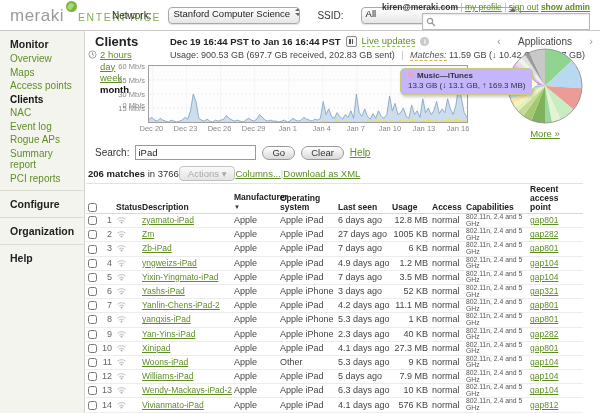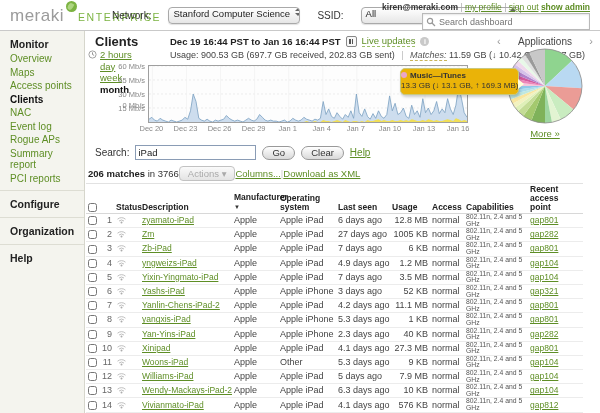--- a/index.html
+++ b/index.html
@@ -53,22 +53,22 @@
   .usage-line .mlabel{font-style:italic;color:#555;border-bottom:1px dashed #c9b458;}
   .time-sel{position:absolute;left:3px;top:18px;width:58px;font-size:9.5px;line-height:11.5px;}
   .time-sel .row{display:block;padding-left:12px;}
   .time-sel .clock{position:absolute;left:0;top:1px;}
   .time-opt{color:#5e8e25;text-decoration:underline;cursor:pointer;}
   .time-opt.sel{color:#111;font-weight:bold;text-decoration:none;cursor:default;}
   .chart{position:absolute;left:63px;top:34px;width:318px;height:56px;border:1px solid #9f9f9f;background:#fdfdfd;}
   .axis-label{position:absolute;font-size:7.5px;color:#888;}
   .ylab{width:38px;text-align:right;}
   .xlab{width:28px;text-align:center;top:93px;}
-  .tooltip{position:absolute;left:315px;top:37px;background:#eab308;border:1px solid #c9c87e;border-radius:5px;
-       padding:2px 0 3px;font-size:8px;line-height:10px;box-shadow:1px 2px 3px rgba(0,0,0,.2);z-index:6;white-space:nowrap;}
+  .tooltip{position:absolute;left:315px;top:37px;background:#c4b5fd;border:1px solid #c9c87e;border-radius:5px;
+       padding:2px 7px 3px;font-size:8px;line-height:10px;box-shadow:1px 2px 3px rgba(0,0,0,.2);z-index:6;white-space:nowrap;}
   .tooltip .tt-title{font-weight:bold;color:#333;}
   .tt-dot{display:inline-block;width:6px;height:6px;border-radius:50%;background:#e9a6c9;margin-right:3px;}
   .tooltip::after{content:'';position:absolute;right:-6px;top:10px;border-top:5px solid transparent;
        border-bottom:5px solid transparent;border-left:6px solid #ffffda;}
   .apps-head{position:absolute;left:412px;top:4px;width:96px;display:flex;justify-content:space-between;
        align-items:center;font-size:10px;color:#444;}
   .apps-arrow{color:#999;cursor:pointer;font-size:11px;}
   .pie-wrap{position:absolute;left:420px;top:15px;width:80px;height:80px;}
   .more-link{position:absolute;left:420px;top:97px;width:80px;text-align:center;font-size:9.5px;}
   
@@ -131,21 +131,20 @@
       <span> | </span>
       <span class="glink">sign out</span>
       <span> </span>
       <span class="glink" style="font-weight:bold">show admin</span>
     </div>
     <div class="dash-search">
       <svg width="10" height="10" viewBox="0 0 10 10">
         <circle cx="4" cy="4" r="2.6" stroke="#999" fill="none" stroke-width="1.2"></circle>
         <line x1="6" y1="6" x2="9" y2="9" stroke="#999" stroke-width="1.3"></line>
       </svg>
-      <input type="text" placeholder="Search dashboard" style="">
     </div>
   </div>
 
   <div class="sidebar" id="sidebar">
       <div class="sb-sec">
         <div class="sb-head">Monitor</div>
         <span class="sb-item">Overview</span>
         <span class="sb-item">Maps</span>
         <span class="sb-item">Access points</span>
         <span class="sb-item sel">Clients</span>

